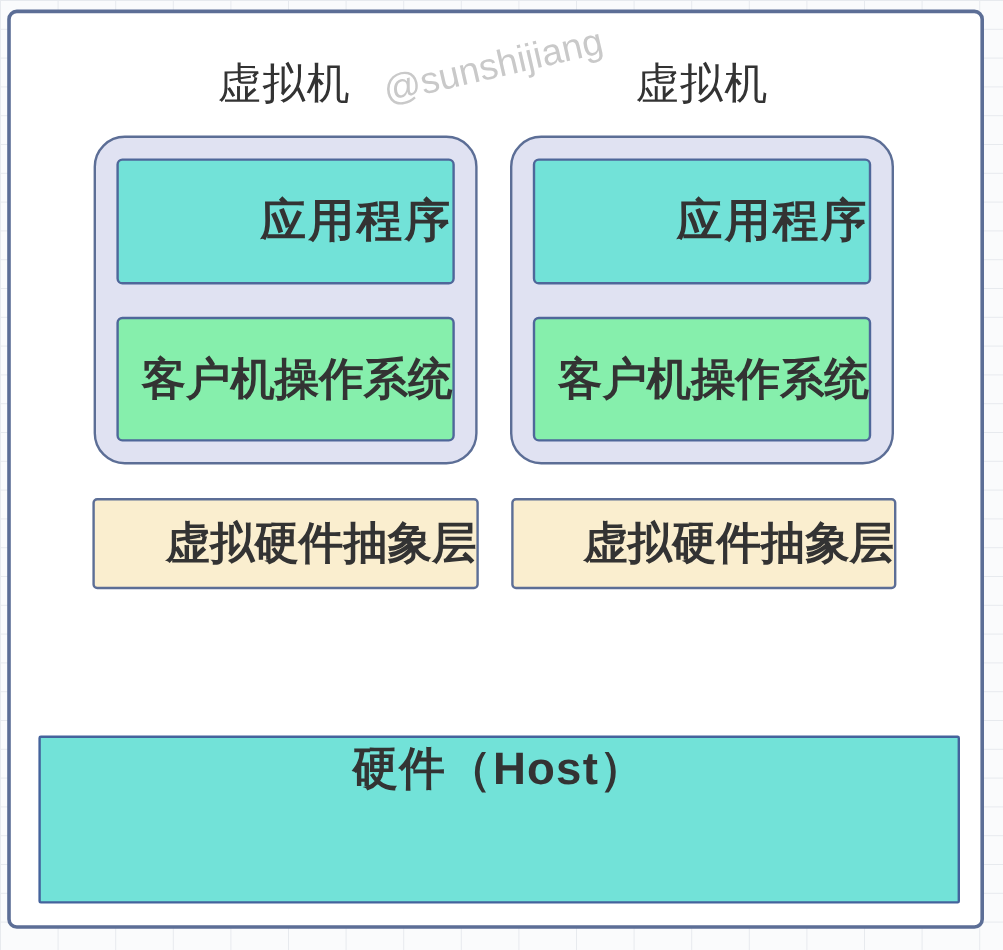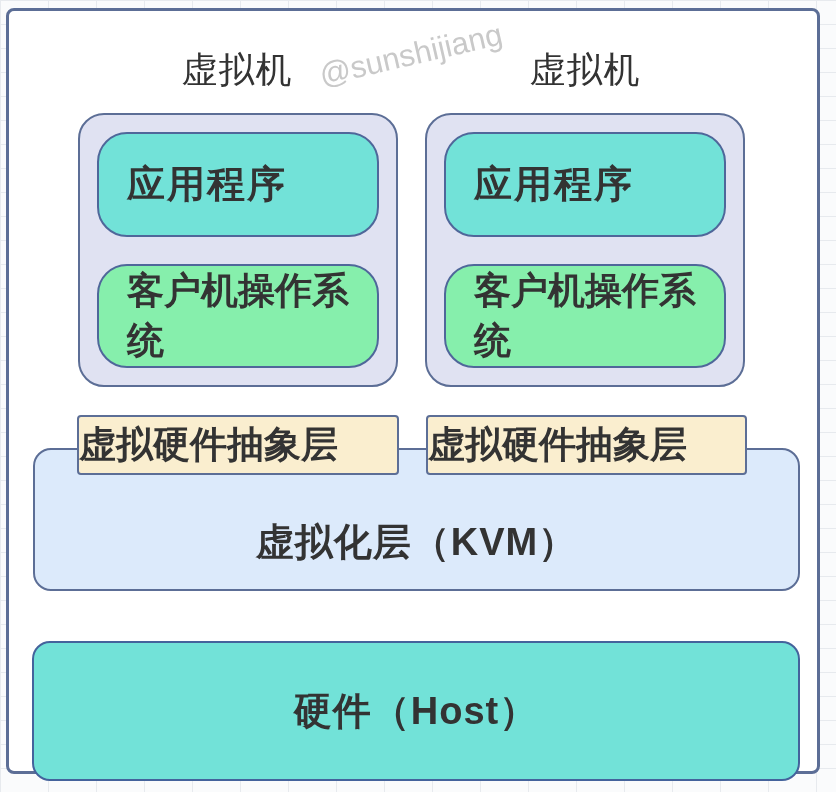--- a/index.html
+++ b/index.html
@@ -62,50 +62,49 @@
     display: flex;
     flex-direction: column;
     padding: 17px;
     gap: 27px;
   }
   .vm-box.left  { left: 78px;  }
   .vm-box.right { left: 425px; }
   .inner-box {
     flex: 1;
     border: 2.5px solid #4f679a;
-    border-radius: 30px;
+    border-radius: 5px;
     box-sizing: border-box;
     display: flex;
     align-items: center;
-    justify-content: flex-start;
+    justify-content: flex-end;
     font-weight: 700;
     color: #333333;
-    padding-left: 28px;
   }
   .app-box {
     background: #72e2d8;
     font-size: 38px;
     letter-spacing: 2px;
   }
   .guest-os-box {
     background: #86efac;
     font-size: 37px;
     letter-spacing: 0px;
   }
   .hal-box {
     position: absolute;
     top: 415px;
-    height: 60px;
+    height: 76px;
     background: #faeecf;
     border: 2.5px solid #5c6e96;
     border-radius: 4px;
     box-sizing: border-box;
     display: flex;
     align-items: center;
-    justify-content: flex-start;
+    justify-content: flex-end;
     font-size: 37px;
     font-weight: 700;
     color: #333333;
     z-index: 4;
   }
   .hal-box.left  { left: 77px;  width: 322px; }
   .hal-box.right { left: 426px; width: 321px; }
   .kvm-box {
     position: absolute;
     left: 33px; top: 448px;
@@ -123,31 +122,29 @@
     color: #333333;
     letter-spacing: 1px;
     z-index: 2;
   }
   .hw-box {
     position: absolute;
     left: 32px; top: 613px;
     width: 768px; height: 140px;
     background: #72e2d8;
     border: 2.5px solid #44639c;
-    border-radius: 18px;
+    border-radius: 2px;
     box-sizing: border-box;
     display: flex;
-    align-items: center;
     justify-content: center;
     font-size: 38px;
     font-weight: 700;
     color: #333333;
     letter-spacing: 1px;
     z-index: 2;
-    margin-top: 28px;
   }
 </style>
 </head>
 <body>
 
 <div class="canvas">
 
   <div class="panel"></div>
 
   <div class="watermark">@sunshijiang</div>
@@ -173,21 +170,18 @@
     </div>
   </div>
 
   <div class="hal-box left">
     <span>虚拟硬件抽象层</span>
   </div>
   <div class="hal-box right">
     <span>虚拟硬件抽象层</span>
   </div>
 
-  <div class="kvm-box">
-    <span>虚拟化层（KVM）</span>
-  </div>
 
   <div class="hw-box">
     <span>硬件（Host）</span>
   </div>
 
 </div>
 
 </body></html>

